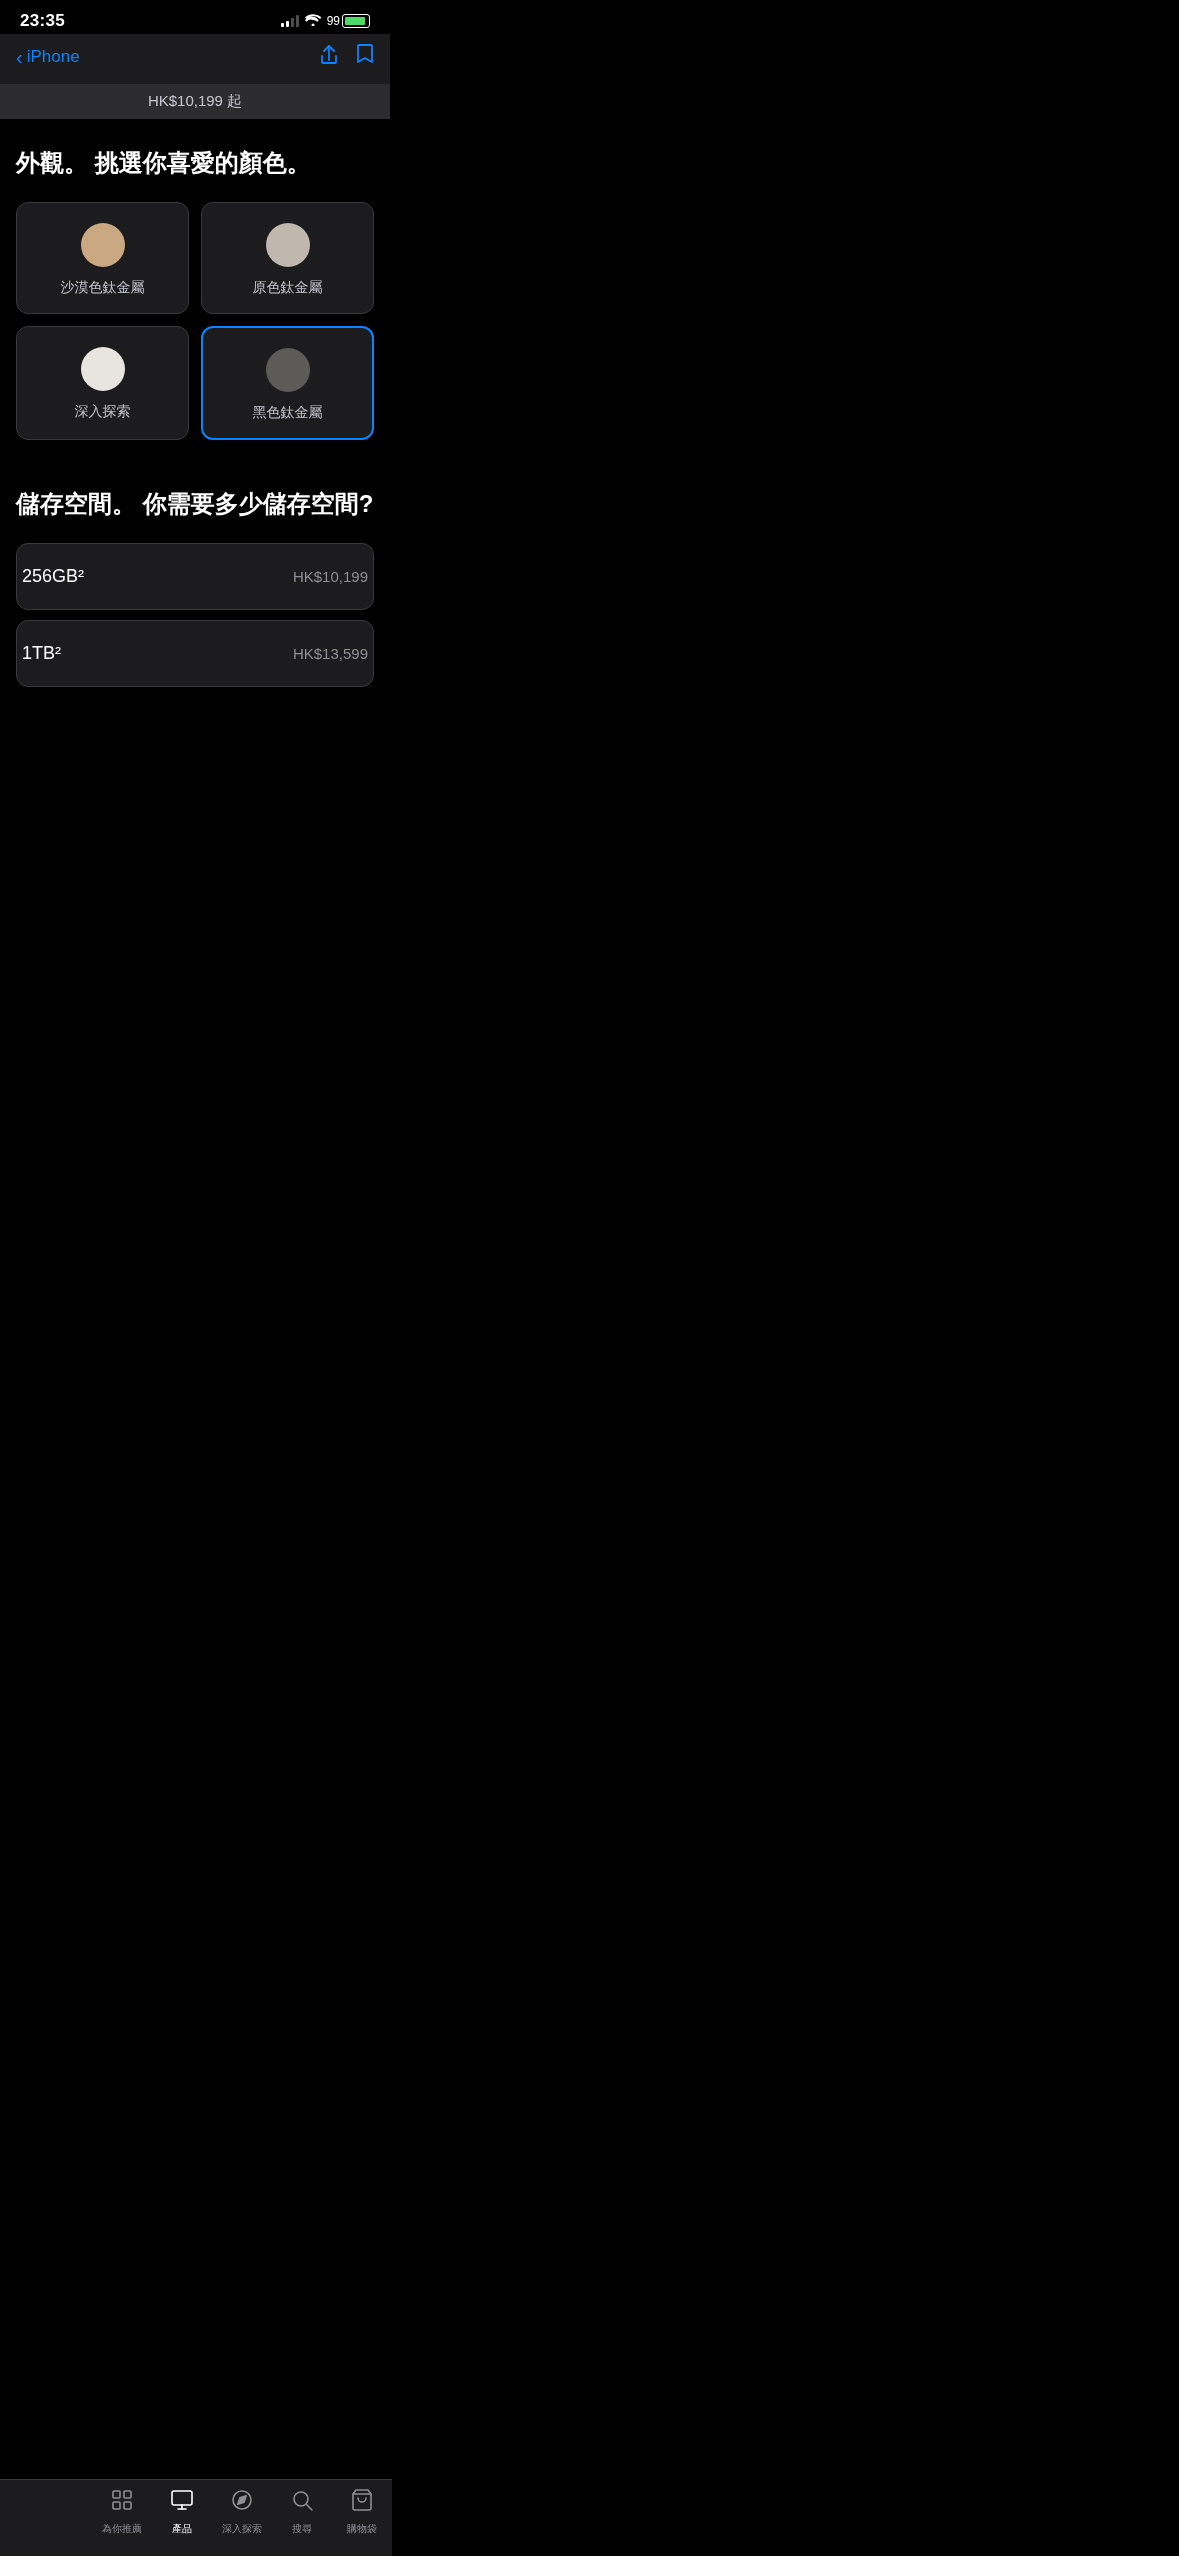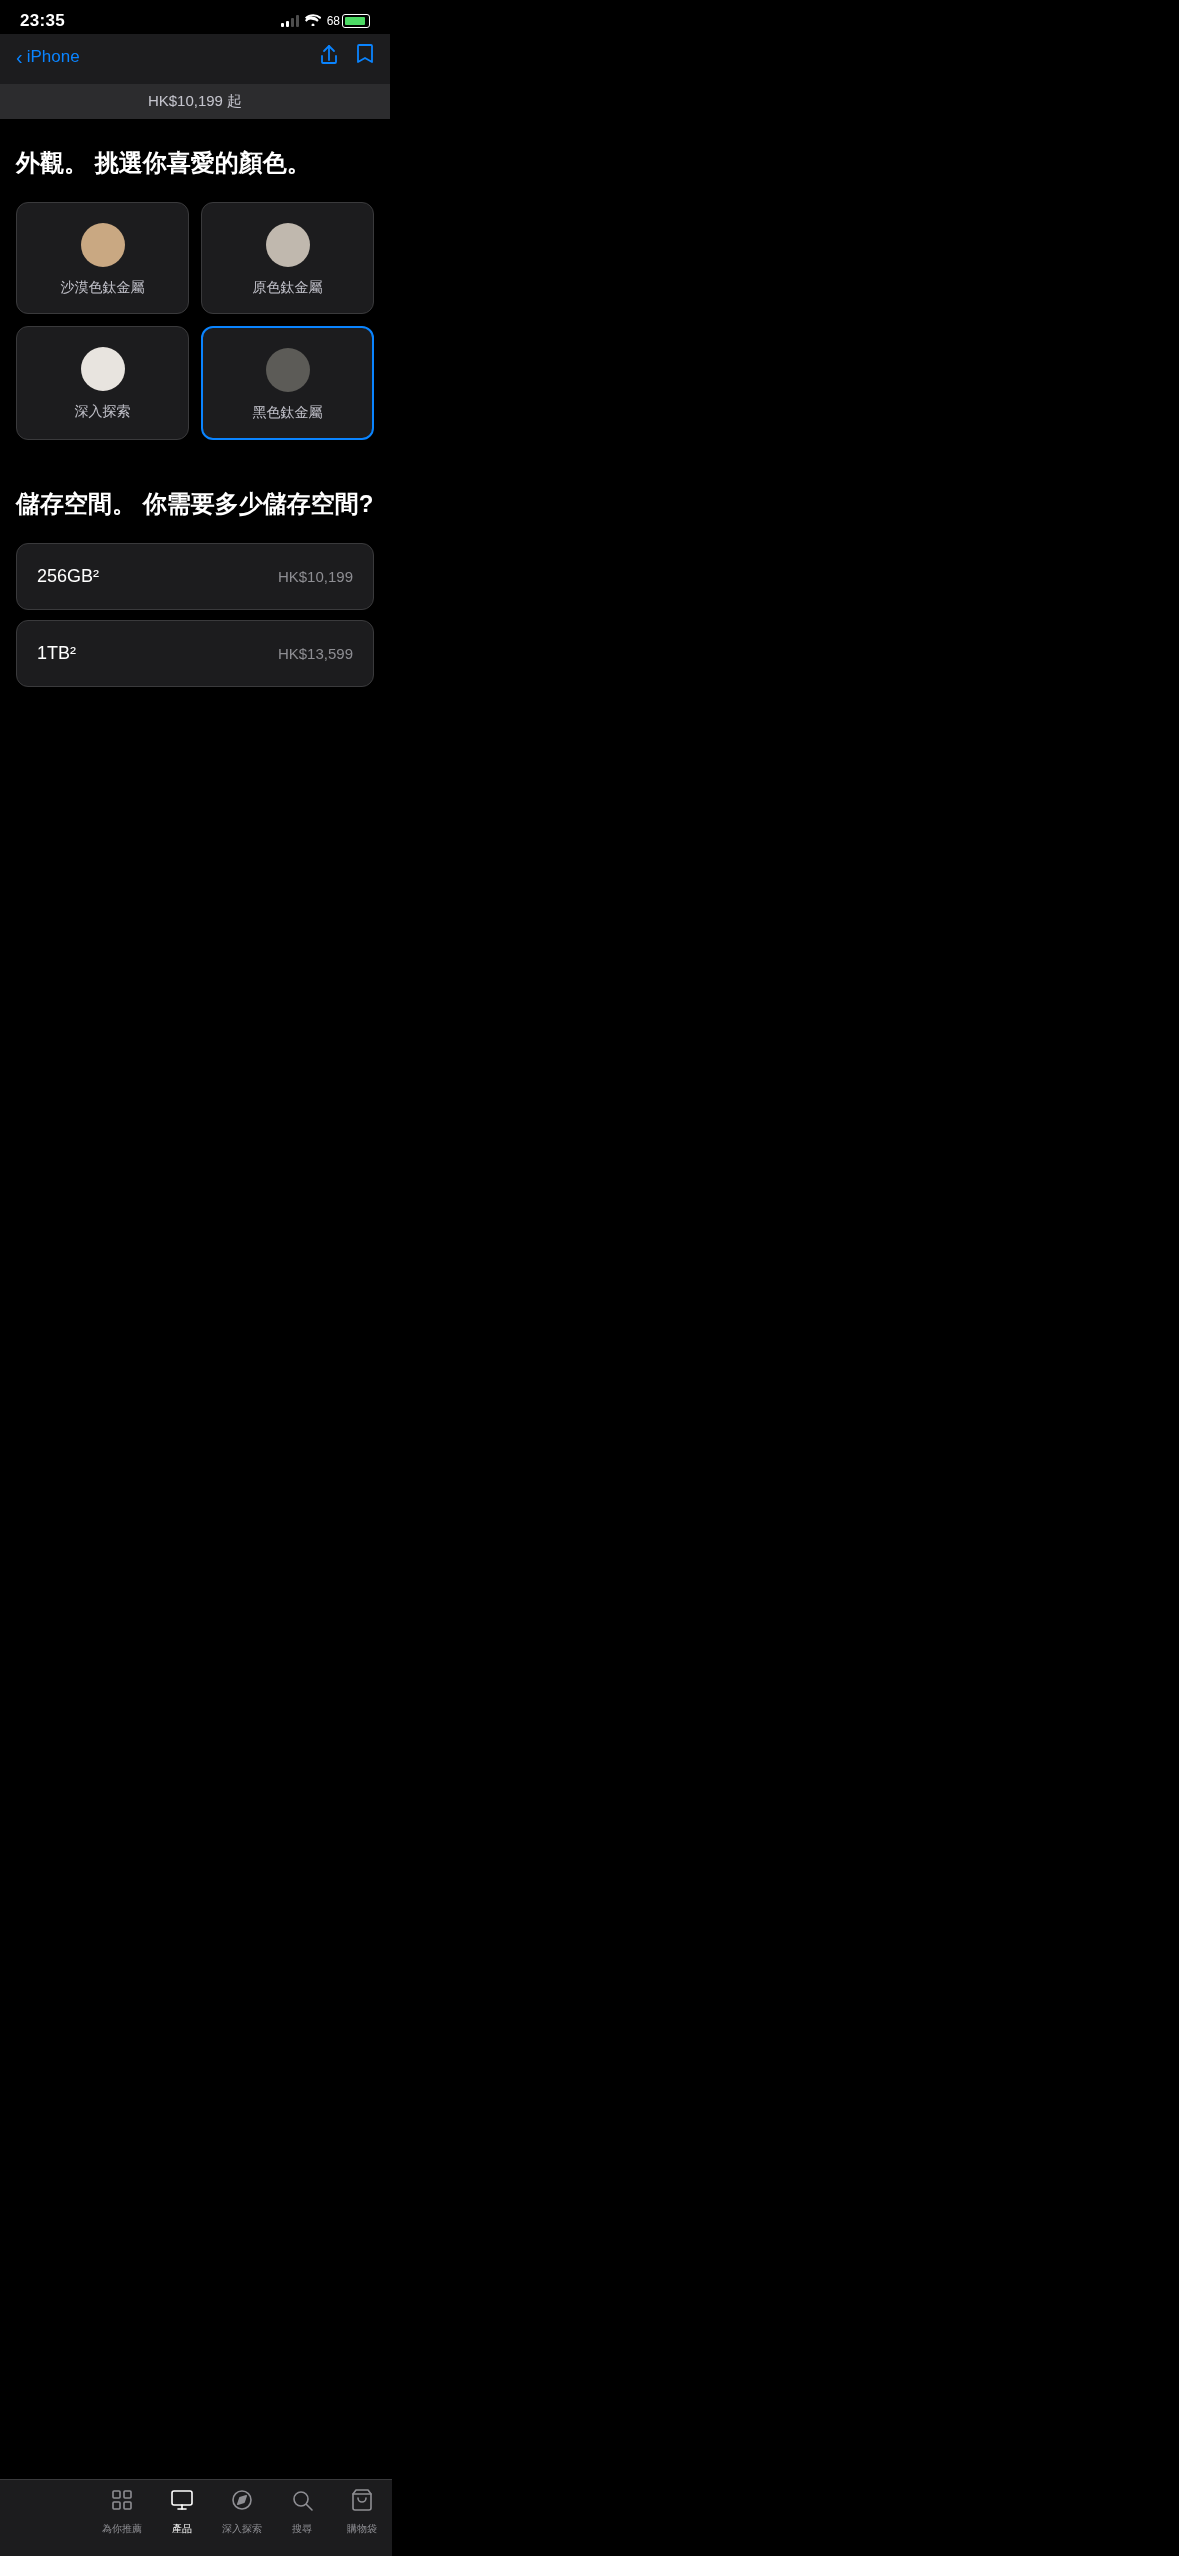--- a/index.html
+++ b/index.html
@@ -184,21 +184,21 @@
     .storage-list {
       display: flex;
       flex-direction: column;
       gap: 10px;
     }
 
     .storage-card {
       background: #1c1c1e;
       border-radius: 12px;
       border: 1.5px solid #3a3a3c;
-      padding: 22px 20px;
+      padding: 22px 5px;
       display: flex;
       justify-content: space-between;
       align-items: center;
       cursor: pointer;
     }
 
     .storage-label {
       font-size: 18px;
       font-weight: 500;
     }
@@ -266,21 +266,21 @@
       <div class="signal-bar" style="height:6px;"></div>
       <div class="signal-bar" style="height:9px; opacity:0.3;"></div>
       <div class="signal-bar" style="height:12px; opacity:0.3;"></div>
     </div>
     <span class="wifi-icon">
       <svg width="16" height="12" viewBox="0 0 16 12" fill="white">
         <path d="M8 9.5a1.5 1.5 0 1 1 0 3 1.5 1.5 0 0 1 0-3zm0-3.5a6 6 0 0 1 4.24 1.76l1.42-1.42A8 8 0 0 0 0 6.34l1.42 1.42A6 6 0 0 1 8 6zm0-4a9.9 9.9 0 0 1 7.07 2.93l1.41-1.41A12 12 0 0 0 0 3.52l1.41 1.41A9.9 9.9 0 0 1 8 2z"></path>
       </svg>
     </span>
     <div class="battery-container">
-      <span class="battery-text">68</span>
+      <span class="battery-text">99</span>
       <div class="battery-box">
         <div class="battery-fill"></div>
       </div>
     </div>
   </div>
 </div>
 
 <div class="nav-bar">
   <div class="nav-back">
     <span class="nav-back-chevron">‹</span>

